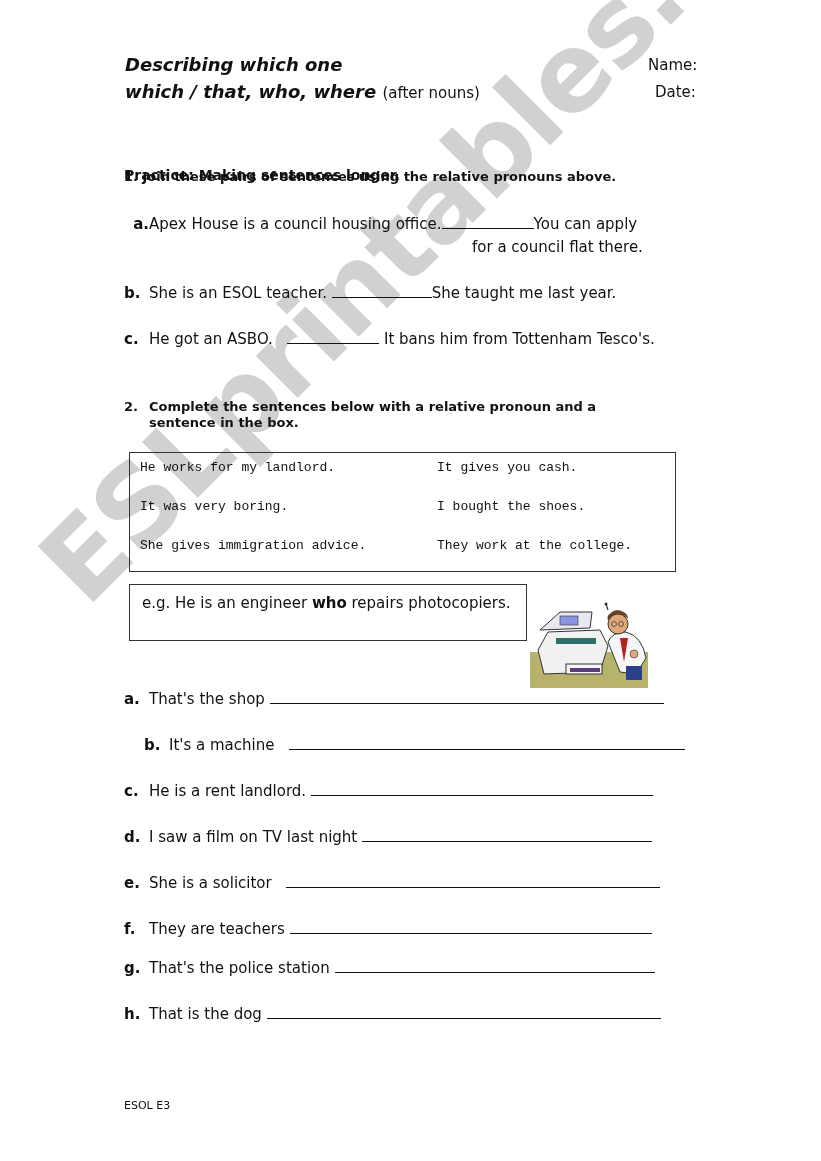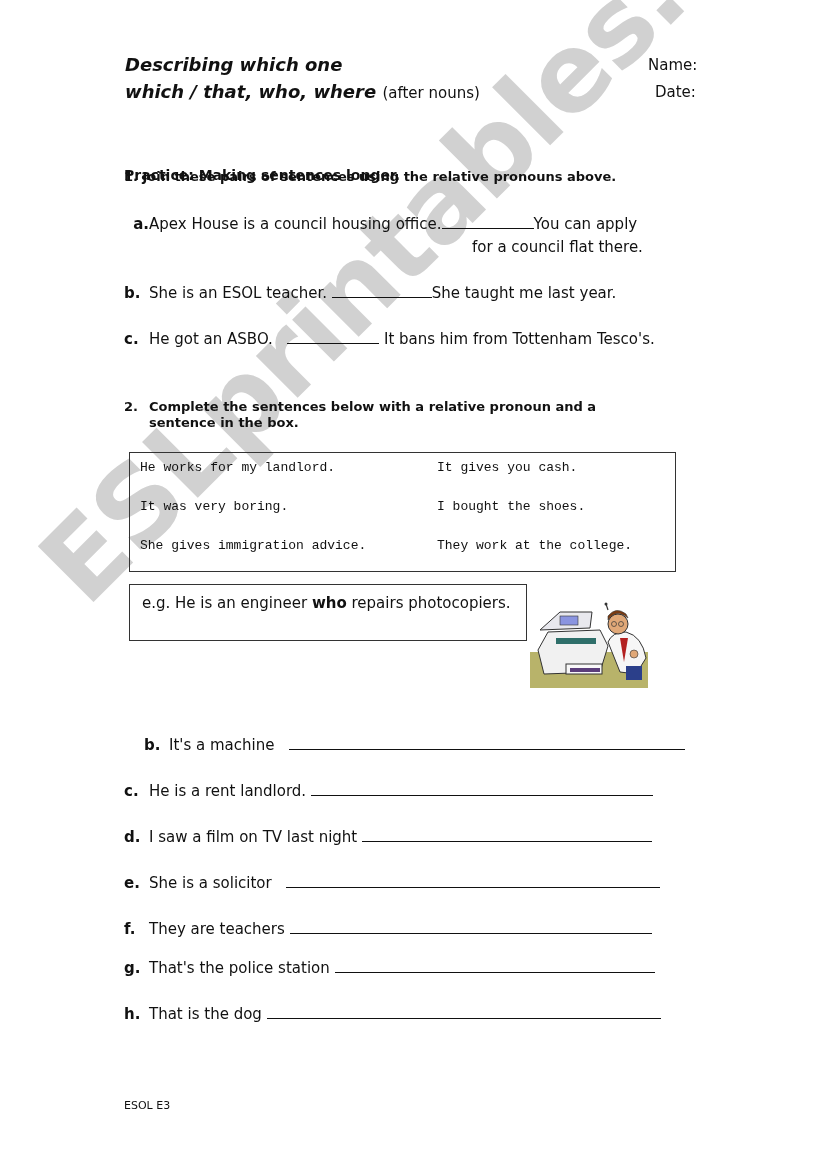--- a/index.html
+++ b/index.html
@@ -110,20 +110,23 @@
     <rect x="96" y="64" width="16" height="14" fill="#2b3f8a"></rect>
     <circle cx="88" cy="22" r="10" fill="#e0a878" stroke="#333" stroke-width="1"></circle>
     <path d="M78 18 Q86 6 98 16 L96 12 Q86 4 78 14 Z" fill="#7a3b12" stroke="#333" stroke-width="0.6"></path>
     <circle cx="84" cy="22" r="2.5" fill="none" stroke="#333" stroke-width="0.7"></circle>
     <circle cx="91" cy="22" r="2.5" fill="none" stroke="#333" stroke-width="0.7"></circle>
     <path d="M76 2 L78 8" stroke="#333" stroke-width="1.2"></path>
     <circle cx="76" cy="2" r="1.5" fill="#333"></circle>
     <circle cx="104" cy="52" r="4" fill="#e0a878" stroke="#333" stroke-width="0.6"></circle>
   </svg>
 
+  <div class="abs item" style="left:124px; top:690px;">
+    <span class="letter">a.</span><span>That's the shop</span> <span class="blank" style="width:394px;"></span>
+  </div>
   <div class="abs item" style="left:124px; top:736px;margin-left:20px;">
     <span class="letter">b.</span><span>It's a machine</span>&nbsp;&nbsp;&nbsp;<span class="blank" style="width:396px;"></span>
   </div>
   <div class="abs item" style="left:124px; top:782px;">
     <span class="letter">c.</span><span>He is a rent landlord.</span> <span class="blank" style="width:342px;"></span>
   </div>
   <div class="abs item" style="left:124px; top:828px;">
     <span class="letter">d.</span><span>I saw a film on TV last night</span> <span class="blank" style="width:290px;"></span>
   </div>
   <div class="abs item" style="left:124px; top:874px;">

